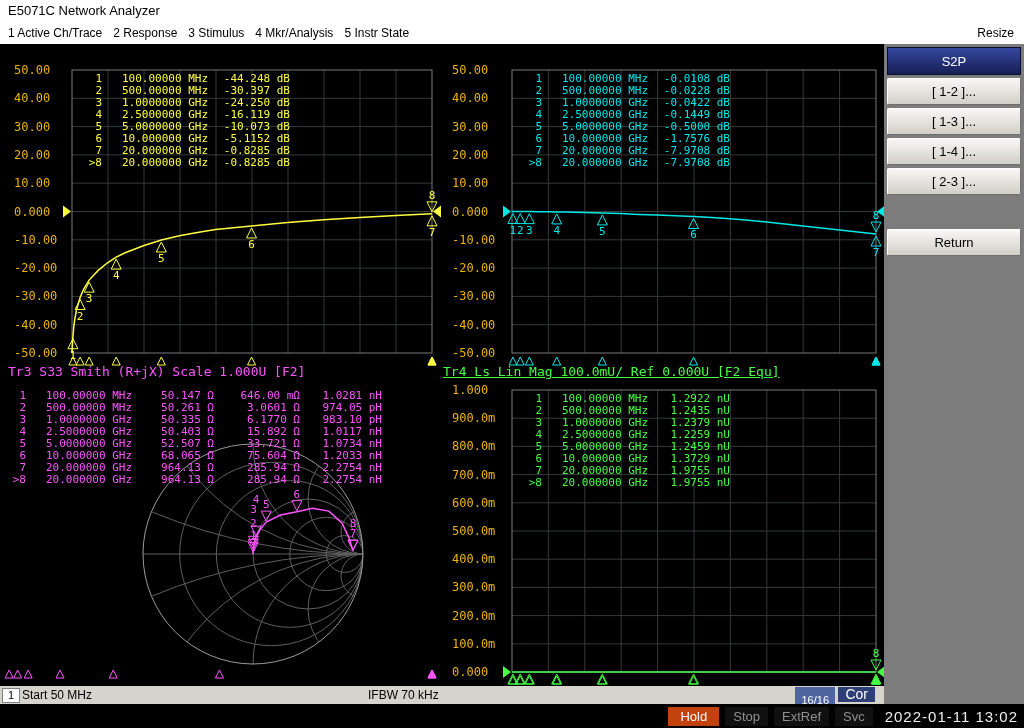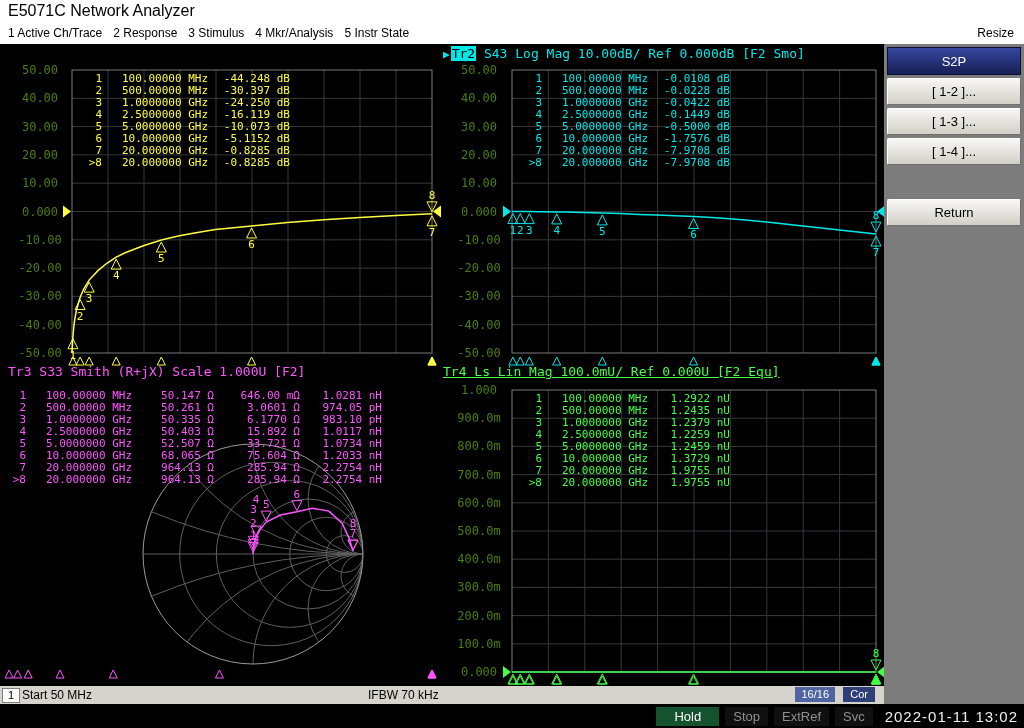--- a/index.html
+++ b/index.html
@@ -1,33 +1,33 @@
 <!DOCTYPE html>
 <html><head>
 <meta charset="utf-8">
 <style>
   html,body{margin:0;padding:0;background:#222;}
   .screen{position:relative;width:1024px;height:728px;background:#000;overflow:hidden;
           font-family:"Liberation Sans",sans-serif;}
   
   .titlebar{position:absolute;left:0;top:0;width:1024px;height:22px;background:#ffffff;
-            color:#000;font-size:16px;line-height:22px;padding-left:8px;box-sizing:border-box;}
+            color:#000;font-size:13px;line-height:22px;padding-left:8px;box-sizing:border-box;}
   .menubar{position:absolute;left:0;top:22px;width:1024px;height:22px;background:#ffffff;
            color:#000;font-size:12px;box-sizing:border-box;}
   .menu-items{position:absolute;left:8px;top:0;height:22px;display:flex;gap:11px;align-items:center;}
   .menu-item{white-space:pre;cursor:default;}
   .resize{position:absolute;right:10px;top:0;line-height:22px;}
   
   .ptitle{position:absolute;font:13px "DejaVu Sans Mono",monospace;white-space:pre;z-index:2;}
   .c-t1{color:#ffff40;} .c-t2{color:#00e8e8;} .c-t3{color:#ff55ff;} .c-t4{color:#44ff44;text-decoration:underline;}
   .tind{font-size:11px;margin-right:1px;}
   .inv{background:#00e8e8;color:#000;padding:0 1px;}
   .yaxis{position:absolute;z-index:1;}
-  .ytick{position:absolute;right:0;width:100%;text-align:center;height:14px;line-height:14px;
-         font:12px "DejaVu Sans Mono",monospace;color:#4d7c0f;}
+  .ytick{position:absolute;right:0;width:100%;text-align:left;height:14px;line-height:14px;
+         font:12px "DejaVu Sans Mono",monospace;color:#eab308;}
   svg.plot{position:absolute;overflow:visible;}
   .mlabel{font:11px "DejaVu Sans Mono",monospace;}
   .mtable{position:absolute;font:11px "DejaVu Sans Mono",monospace;line-height:12px;white-space:pre;z-index:2;}
   .mrow span{display:inline-block;text-align:right;margin-left:6px;}
   .mrow span:first-child{margin-left:0;}
   .mc0{width:16px;} .mc1{width:100px;} .mc2{width:76px;} .mc3{width:80px;} .mc4{width:76px;}
   
   .sidebar{position:absolute;left:884px;top:44px;width:140px;height:660px;background:#7c7c7c;z-index:5;}
   .sk-header{width:134px;height:28px;margin:3px auto 0;background:linear-gradient(#36479f,#171f55);
              color:#fff;font-size:13px;text-align:center;line-height:28px;border:1px solid #0c1030;box-sizing:border-box;}
@@ -39,26 +39,26 @@
   .skbtn.return{margin-top:34px;}
   
   .statusbar{position:absolute;left:0;top:686px;width:884px;height:18px;background:#d6d3cc;
              color:#000;font-size:12px;z-index:5;}
   .chbox{position:absolute;left:2px;top:2px;width:16px;height:13px;background:#fff;border:1px solid #808080;
          font-size:11px;text-align:center;line-height:13px;}
   .sb-start{position:absolute;left:22px;top:2px;}
   .sb-ifbw{position:absolute;left:368px;top:2px;}
   .sb-stop{position:absolute;right:96px;top:2px;margin-top:44px;}
   .sb-pts{position:absolute;right:49px;top:1px;background:#4f64a0;color:#fff;font-size:11px;
-          padding:1px 6px;line-height:13px;}
-  .sb-cor{position:absolute;right:9px;top:1px;background:#2e3f77;color:#fff;font-size:11px;
+          padding:7px 6px;line-height:13px;}
+  .sb-cor{position:absolute;right:9px;top:1px;background:#2e3f77;color:#fff;font-size:14px;
           padding:1px 7px;line-height:13px;}
   .footer{position:absolute;left:0;top:704px;width:1024px;height:24px;background:#000;z-index:5;
           display:flex;justify-content:flex-end;align-items:center;gap:6px;box-sizing:border-box;padding-right:6px;}
-  .f-hold{background:#14532d;color:#fff;font-size:13px;padding:2px 18px;}
+  .f-hold{background:#c2410c;color:#fff;font-size:13px;padding:2px 12px;}
   .f-dim{background:#101010;color:#909090;font-size:13px;padding:2px 8px;}
   .f-time{color:#eeeeee;font-size:15px;margin-left:6px;letter-spacing:1px;}
 </style>
 </head>
 <body>
 
 <div class="screen">
 
   <div class="titlebar">
     <span>E5071C Network Analyzer</span>
@@ -131,21 +131,20 @@
       <polygon points="179.54887218045113,287 175.54887218045113,295 183.54887218045113,295" fill="none" stroke="#ffff40"></polygon>
       <polygon points="360,145.844655 355,155.844655 365,155.844655" fill="none" stroke="#ffff40"></polygon>
       <text x="360" y="165.844655" fill="#ffff40" text-anchor="middle" class="mlabel">7</text>
       <polygon points="360,287 356,295 364,295" fill="none" stroke="#ffff40"></polygon>
       <polygon points="360,141.844655 355,131.844655 365,131.844655" fill="none" stroke="#ffff40"></polygon>
       <text x="360" y="128.844655" fill="#ffff40" text-anchor="middle" class="mlabel">8</text>
       <polygon points="360,287 356,295 364,295" fill="#ffff40" stroke="#ffff40"></polygon>
     </svg>
   <div class="mtable c-t1" id="mtable-tr1" style="left:86px;top:73px;"><div class="mrow"><span class="mc0">1</span><span class="mc1">100.00000 MHz</span><span class="mc2">-44.248 dB</span></div><div class="mrow"><span class="mc0">2</span><span class="mc1">500.00000 MHz</span><span class="mc2">-30.397 dB</span></div><div class="mrow"><span class="mc0">3</span><span class="mc1">1.0000000 GHz</span><span class="mc2">-24.250 dB</span></div><div class="mrow"><span class="mc0">4</span><span class="mc1">2.5000000 GHz</span><span class="mc2">-16.119 dB</span></div><div class="mrow"><span class="mc0">5</span><span class="mc1">5.0000000 GHz</span><span class="mc2">-10.073 dB</span></div><div class="mrow"><span class="mc0">6</span><span class="mc1">10.000000 GHz</span><span class="mc2">-5.1152 dB</span></div><div class="mrow"><span class="mc0">7</span><span class="mc1">20.000000 GHz</span><span class="mc2">-0.8285 dB</span></div><div class="mrow"><span class="mc0">&gt;8</span><span class="mc1">20.000000 GHz</span><span class="mc2">-0.8285 dB</span></div></div>
 
-  <div class="ptitle c-t2" style="left:443px;top:46px;"><span class="tind">▶</span><span class="inv">Tr2</span><span> S43 Log Mag 10.00dB/ Ref 0.000dB [F2 Smo]</span></div>
   <div class="yaxis" id="yaxis-tr2" style="left:452px;top:70px;width:54px;height:283px;">
       <div class="ytick" style="top: -7px;">50.00</div>
       <div class="ytick" style="top: 21.3px;">40.00</div>
       <div class="ytick" style="top: 49.6px;">30.00</div>
       <div class="ytick" style="top: 77.9px;">20.00</div>
       <div class="ytick" style="top: 106.2px;">10.00</div>
       <div class="ytick" style="top: 134.5px;">0.000</div>
       <div class="ytick" style="top: 162.8px;">-10.00</div>
       <div class="ytick" style="top: 191.1px;">-20.00</div>
       <div class="ytick" style="top: 219.4px;">-30.00</div>
@@ -321,20 +320,21 @@
       <polygon points="364,286 360,294 368,294" fill="#44ff44" stroke="#44ff44"></polygon>
     </svg>
   <div class="mtable c-t4" id="mtable-tr4" style="left:526px;top:393px;"><div class="mrow"><span class="mc0">1</span><span class="mc1">100.00000 MHz</span><span class="mc2">1.2922 nU</span></div><div class="mrow"><span class="mc0">2</span><span class="mc1">500.00000 MHz</span><span class="mc2">1.2435 nU</span></div><div class="mrow"><span class="mc0">3</span><span class="mc1">1.0000000 GHz</span><span class="mc2">1.2379 nU</span></div><div class="mrow"><span class="mc0">4</span><span class="mc1">2.5000000 GHz</span><span class="mc2">1.2259 nU</span></div><div class="mrow"><span class="mc0">5</span><span class="mc1">5.0000000 GHz</span><span class="mc2">1.2459 nU</span></div><div class="mrow"><span class="mc0">6</span><span class="mc1">10.000000 GHz</span><span class="mc2">1.3729 nU</span></div><div class="mrow"><span class="mc0">7</span><span class="mc1">20.000000 GHz</span><span class="mc2">1.9755 nU</span></div><div class="mrow"><span class="mc0">&gt;8</span><span class="mc1">20.000000 GHz</span><span class="mc2">1.9755 nU</span></div></div>
 
   <div class="sidebar">
     <div class="sk-header">S2P</div>
     <div id="softkey-list">
         <button class="skbtn">[ 1-2 ]...</button>
         <button class="skbtn">[ 1-3 ]...</button>
         <button class="skbtn">[ 1-4 ]...</button>
+        <button class="skbtn">[ 2-3 ]...</button>
       </div>
     <button class="skbtn return">Return</button>
   </div>
 
   <div class="statusbar">
     <span class="chbox">1</span>
     <span class="sb-start">Start 50 MHz</span>
     <span class="sb-ifbw">IFBW 70 kHz</span>
     <span class="sb-stop">Stop 20 GHz</span>
     <span class="sb-pts">16/16</span>

